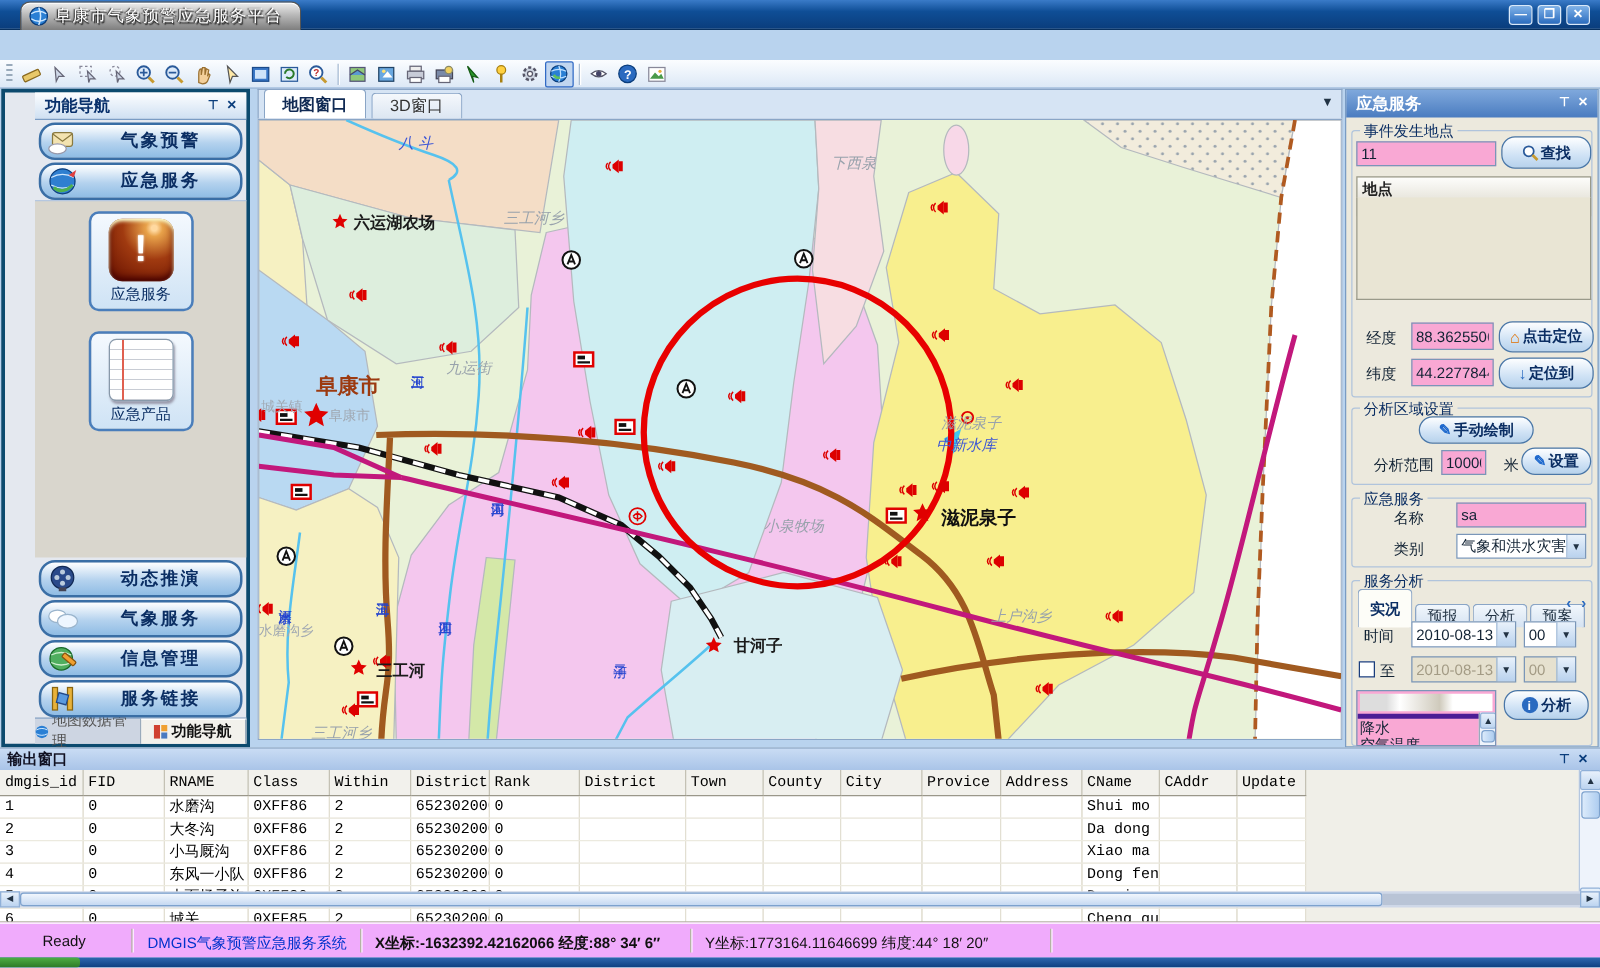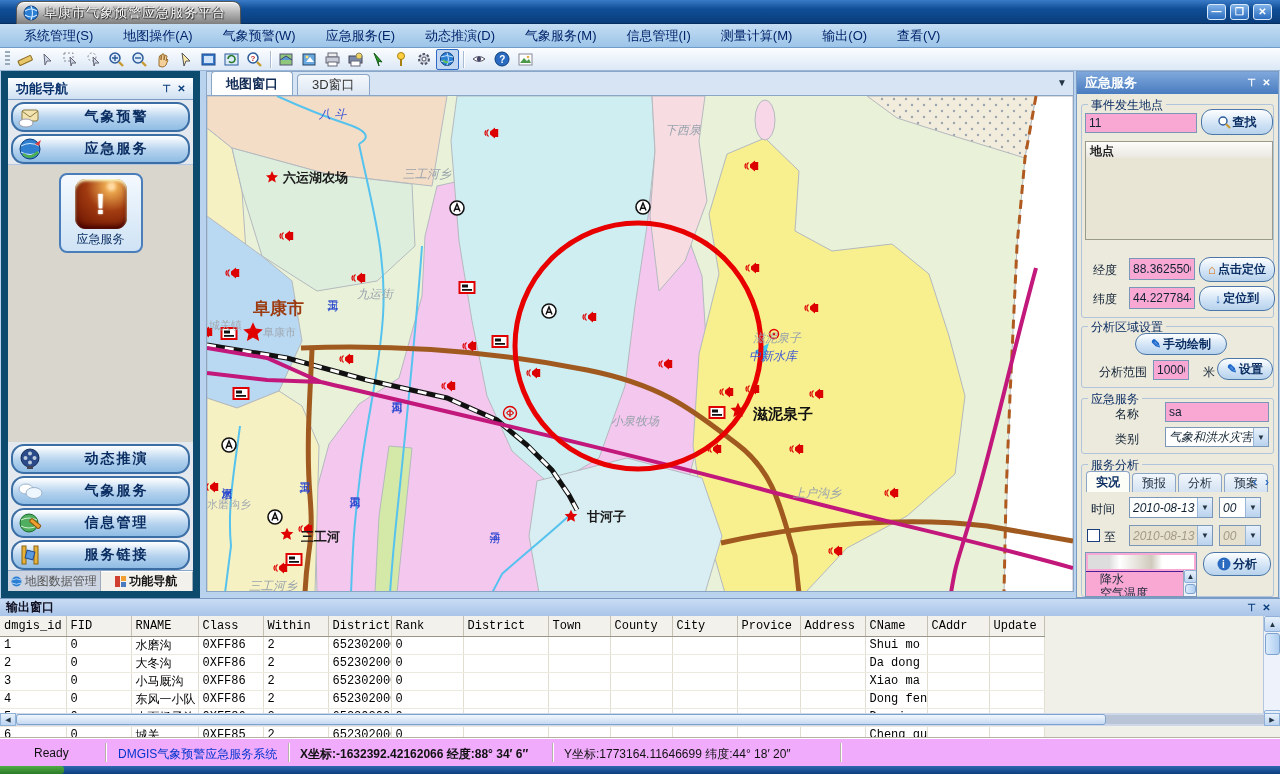--- a/index.html
+++ b/index.html
@@ -31,21 +31,21 @@
   .grip { width:5px; height:16px; margin:0 3px; background:repeating-linear-gradient(#9ab 0 2px,transparent 2px 4px); }
   .tbtn { width:23px; height:21px; display:flex; align-items:center; justify-content:center; border-radius:2px; }
   .tbtn.active { border:1px solid #316ac5; background:#c1d6f0; }
   .tsep { width:1px; height:17px; background:#a8bbd2; margin:0 4px; box-shadow:1px 0 0 #fff; }
 
   
   .main { position:absolute; left:0; top:71px; width:1280px; height:527px; }
 
   
   .left-panel { position:absolute; left:1px; top:0; width:199px; height:527px; background:#e4e8ef;
-    border:7px solid #0c4a6e; display:flex; flex-direction:column; }
+    border:3px solid #0c4a6e; display:flex; flex-direction:column;padding-left:24px; }
   .panel-title { height:22px; background:linear-gradient(#fdfeff,#cfe0f2); border-bottom:1px solid #7a9cc4;
     display:flex; align-items:center; padding:0 4px 0 8px; font-size:13px; font-weight:bold; color:#08306b; }
   .panel-title .sp { flex:1; }
   .mini-btn { width:15px; height:14px; font-size:10px; line-height:13px; text-align:center; color:#0a3d7c; }
   .navbtn { height:30px; margin:2px 3px 0 3px; border:2px solid #3a6ea5; border-radius:13px;
     background:linear-gradient(#ffffff,#b4d2ee 55%,#8fbce4); display:flex; align-items:center; position:relative; }
   .navbtn .nlabel { flex:1; text-align:center; font-size:14px; font-weight:bold; color:#0b2e63; letter-spacing:2px; }
   .navicon { width:30px; height:28px; margin-left:2px; display:flex; align-items:center; justify-content:center; }
   .lp-content { flex:1; background:#d9d6cd; border-top:1px solid #b5c7e0; display:flex; flex-direction:column; align-items:center; padding-top:8px; gap:16px; }
   .bigbtn { width:84px; height:80px; border:2px solid #4a7ebb; border-radius:8px;
@@ -88,27 +88,27 @@
   .group { position:absolute; left:4px; width:193px; border:1px solid #b0c4dc; border-radius:3px; }
   .group-label { position:absolute; top:-8px; left:6px; background:#ece9dd; padding:0 3px; font-size:12px; color:#0b2e63; }
   .fld { position:absolute; background:#f9a8d4; border:1px solid #7a96b8; font-size:12px; color:#123; padding:1px 3px; }
   .xpbtn { position:absolute; border:1px solid #4a77a8; border-radius:11px;
     background:linear-gradient(#fdfeff,#cfe2f5 60%,#b7d2ec); font-size:12px; color:#0b2e63; font-weight:bold;
     display:flex; align-items:center; justify-content:center; gap:2px; }
   .rp-lbl { position:absolute; font-size:12px; color:#123; }
   .list-hdr { position:absolute; background:linear-gradient(#fdfdfb,#d8d4c6); border:1px solid #9a9a8a; font-size:12px; padding:1px 4px; color:#222; }
   .list-body { position:absolute; background:#e9e5d4; border:1px solid #9a9a8a; border-top:none; }
   .combo { position:absolute; background:#fff; border:1px solid #7a96b8; font-size:12px; color:#123; display:flex; align-items:center; }
-  .combo .cv { flex:1; padding-left:3px; white-space:nowrap; overflow:hidden;font-style:italic; }
+  .combo .cv { flex:1; padding-left:3px; white-space:nowrap; overflow:hidden; }
   .combo .cb { width:15px; height:100%; background:linear-gradient(#e8f1fb,#b9d2ee); border-left:1px solid #9ab6d6; font-size:8px; color:#234; display:flex;align-items:center;justify-content:center; }
   .combo.disabled { background:#e6e1cf; color:#a39b85; } .combo.disabled .cv{color:#a39b85;}
   .stabs { position:absolute; display:flex; align-items:flex-end; }
   .stab { height:19px; padding:0 9px; font-size:12px; color:#234; background:linear-gradient(#f2f7fc,#d4e2f2);
     border:1px solid #8aa5c6; border-bottom:none; border-radius:4px 4px 0 0; margin-right:2px; display:flex; align-items:center;}
-  .stab.active { height:21px; background:#fdfdf8; font-weight:bold; color:#0b2e63; }
+  .stab.active { height:31px; background:#fdfdf8; font-weight:bold; color:#0b2e63; }
   .checkbox { position:absolute; width:13px; height:13px; background:#fff; border:1px solid #1a3d7c; }
 
   
   .output { position:absolute; left:0; top:598px; width:1280px; height:140px; background:#f0efe8; border-top:1px solid #7a9cc4; }
   .out-title { height:17px; background:linear-gradient(#c9dcf4,#a9c4e8); display:flex; align-items:center; padding:0 6px;
     font-size:12px; font-weight:bold; color:#112; }
   .out-title .sp{flex:1;}
   .out-body { position:relative; height:110px; }
   table.grid { border-collapse:collapse; table-layout:fixed; font-family:"Liberation Mono",monospace; font-size:12px; width:1044px; }
   table.grid th { background:#f2f1ec; border-right:1px solid #c4c1b4; border-bottom:1px solid #9a978a;
@@ -145,32 +145,20 @@
       </svg>
       <span class="title-text">阜康市气象预警应急服务平台</span>
     </div>
     <div class="win-btns">
       <div class="win-btn">—</div>
       <div class="win-btn">❐</div>
       <div class="win-btn">✕</div>
     </div>
   </div>
 
-  <div class="menubar">
-    <span class="menu-item">系统管理(S)</span>
-    <span class="menu-item">地图操作(A)</span>
-    <span class="menu-item">气象预警(W)</span>
-    <span class="menu-item">应急服务(E)</span>
-    <span class="menu-item">动态推演(D)</span>
-    <span class="menu-item">气象服务(M)</span>
-    <span class="menu-item">信息管理(I)</span>
-    <span class="menu-item">测量计算(M)</span>
-    <span class="menu-item">输出(O)</span>
-    <span class="menu-item">查看(V)</span>
-  </div>
 
   <div class="toolbar">
     <div class="grip"></div>
     <div class="tbtn">
         <svg width="17" height="17">
           <rect x="2" y="7" width="14" height="5" rx="1" fill="#e8c86a" stroke="#8a6a20" transform="rotate(-25 9 9)"></rect>
         </svg>
       </div>
     <div class="tbtn">
         <svg width="17" height="17">
@@ -335,20 +323,24 @@
             </svg>
         </span>
         <span class="nlabel">应急服务</span>
       </div>
       <div class="lp-content">
         <div class="bigbtn">
           <div class="icon-alert">
               <span>!</span>
             </div>
           <div class="blabel">应急服务</div>
+        </div>
+        <div class="bigbtn">
+          <div class="icon-note"></div>
+          <div class="blabel">应急产品</div>
         </div>
       </div>
       <div class="navbtn">
         <span class="navicon">
           <svg width="24" height="24">
               <circle cx="12" cy="11" r="9" fill="#2a4a8a" stroke="#122a55"></circle>
               <circle cx="12" cy="6.5" r="2" fill="#bcd"></circle>
               <circle cx="12" cy="15.5" r="2" fill="#bcd"></circle>
               <circle cx="7.5" cy="11" r="2" fill="#bcd"></circle>
               <circle cx="16.5" cy="11" r="2" fill="#bcd"></circle>
@@ -650,21 +642,21 @@
       <div class="combo disabled" style="left:52px; top:453px; width:84px; height:21px;">
         <span class="cv">2010-08-13</span>
         <span class="cb">▼</span>
       </div>
       <div class="combo disabled" style="left:142px; top:453px; width:42px; height:21px;">
         <span class="cv">00</span>
         <span class="cb">▼</span>
       </div>
       <div class="fld" style="left:8px; top:480px; width:112px; height:45px; overflow:hidden; padding:0;">
         <div style="height:14px; background:linear-gradient(90deg,#ddd 20%,#fff 30%,#cfcabc 60%,#fff 70%); margin:2px;"></div>
-        <div style="border-top:1px solid #4c1d95; font-size:12px; padding-left:14px; line-height:14px;">
+        <div style="border-top:4px solid #4c1d95; font-size:12px; padding-left:2px; line-height:14px;">
           <div>降水</div>
           <div>空气温度</div>
         </div>
         <div style="position:absolute; right:0; top:17px; width:13px; height:28px; background:#eef3fb; border-left:1px solid #9ab;">
           <div class="varrow" style="width:13px; height:13px; line-height:12px;">▲</div>
           <div class="vthumb" style="width:11px; height:10px;"></div>
         </div>
       </div>
       <div class="xpbtn" style="left:126px; top:480px; width:68px; height:24px;">
         <svg width="14" height="14">

